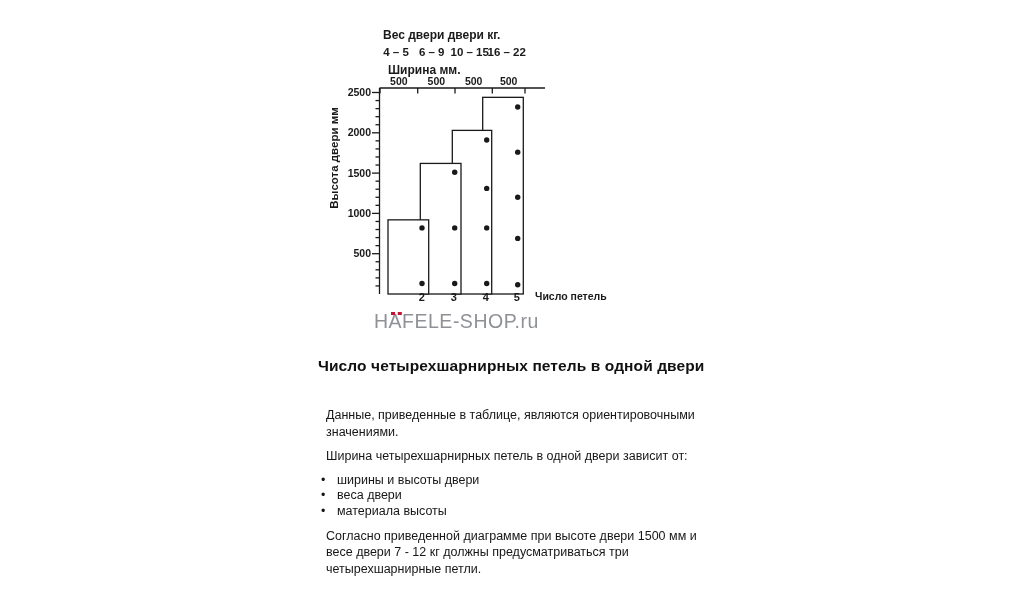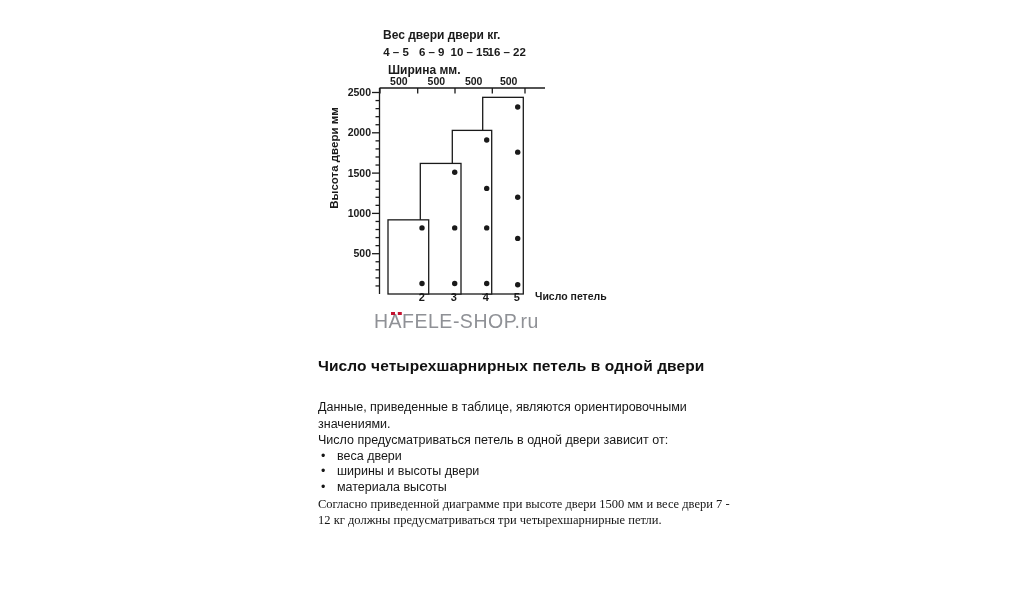--- a/index.html
+++ b/index.html
@@ -27,25 +27,25 @@
         color:var(--logo-gray);letter-spacing:0.5px;white-space:nowrap;}
   .logo .au{position:relative;display:inline-block;}
   .logo .au .uml-dots{position:absolute;left:2.6px;top:1.5px;width:3.4px;height:3.4px;
         background:var(--hafele-red);box-shadow:6.8px 0 0 var(--hafele-red);}
 
   
   .page-title{position:absolute;left:318px;top:357px;margin:0;font-size:15.5px;
         font-weight:bold;color:#111;letter-spacing:0.1px;}
   .body-text{position:absolute;left:318px;top:399px;width:412px;font-size:12.5px;
         line-height:16.5px;color:#161616;}
-  .body-text p{margin:0;}
+  .body-text p{margin:8px;}
   .factors{list-style:none;margin:0;padding:0;line-height:15.8px;}
   .factors li{margin:0;}
   .factors .blt{display:inline-block;width:16px;padding-left:3px;}
-  .para-last{margin-top:13px;font-family:Liberation Serif, serif;}
+  .para-last{margin-top:13px;}
 </style>
 </head>
 <body>
 
 <div class="canvas">
 
   <svg id="hinge-chart" width="290" height="296" viewBox="0 0 290 296">
       <text x="58" y="23" class="t12">Вес двери двери кг.</text>
       <text x="71" y="40" class="t11" text-anchor="middle">4 – 5</text>
       <text x="106.7" y="40" class="t11" text-anchor="middle">6 – 9</text>
@@ -118,22 +118,22 @@
       <text x="191.7" y="285" class="t11x" text-anchor="middle">5</text>
       <text x="210" y="284" class="t10">Число петель</text>
     </svg>
 
   <div class="logo"><span>H</span><span class="au"><span class="uml-dots"></span><span>A</span></span><span>FELE-SHOP.ru</span></div>
 
   <h1 class="page-title">Число четырехшарнирных петель в одной двери</h1>
 
   <div class="body-text">
     <p>Данные, приведенные в таблице, являются ориентировочными значениями.</p>
-    <p>Число предусматриваться петель в одной двери зависит от:</p>
+    <p>Ширина четырехшарнирных петель в одной двери зависит от:</p>
     <ul class="factors">
+      <li><span class="blt">•</span><span>ширины и высоты двери</span></li>
       <li><span class="blt">•</span><span>веса двери</span></li>
-      <li><span class="blt">•</span><span>ширины и высоты двери</span></li>
       <li><span class="blt">•</span><span>материала высоты</span></li>
     </ul>
     <p class="para-last">Согласно приведенной диаграмме при высоте двери 1500 мм и весе двери 7 - 12 кг должны предусматриваться три четырехшарнирные петли.</p>
   </div>
 
 </div>
 
 </body></html>

